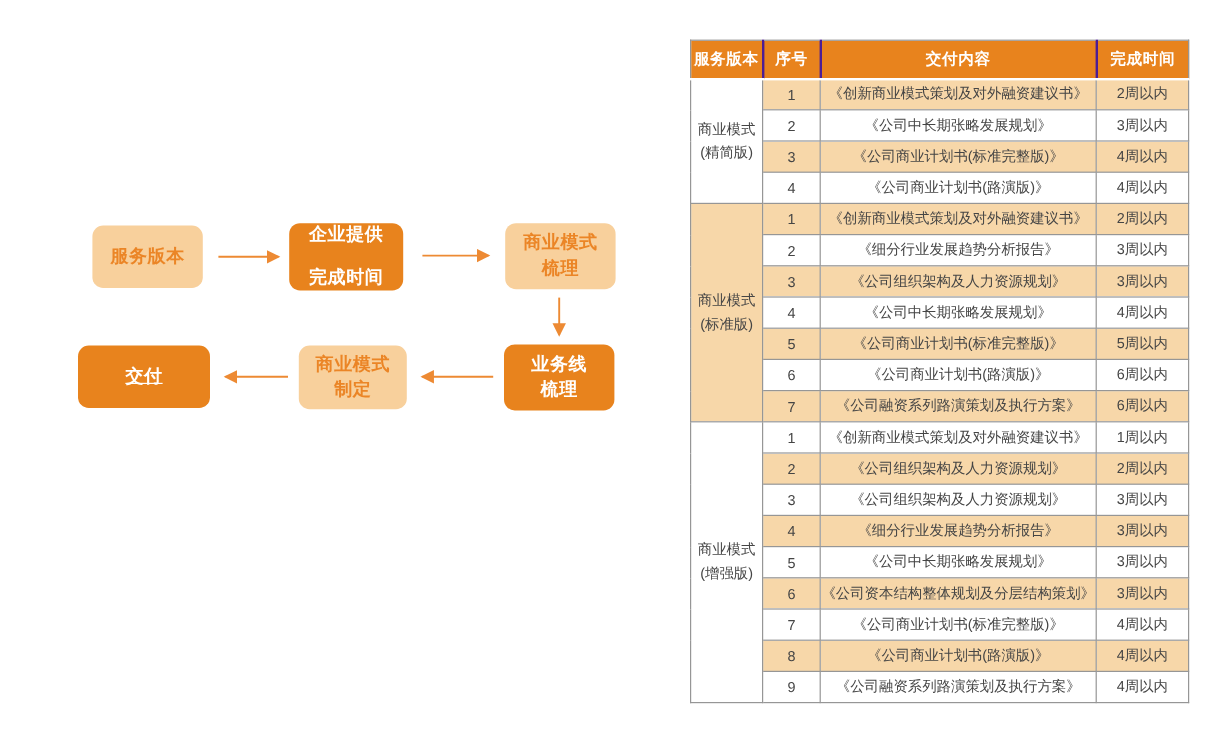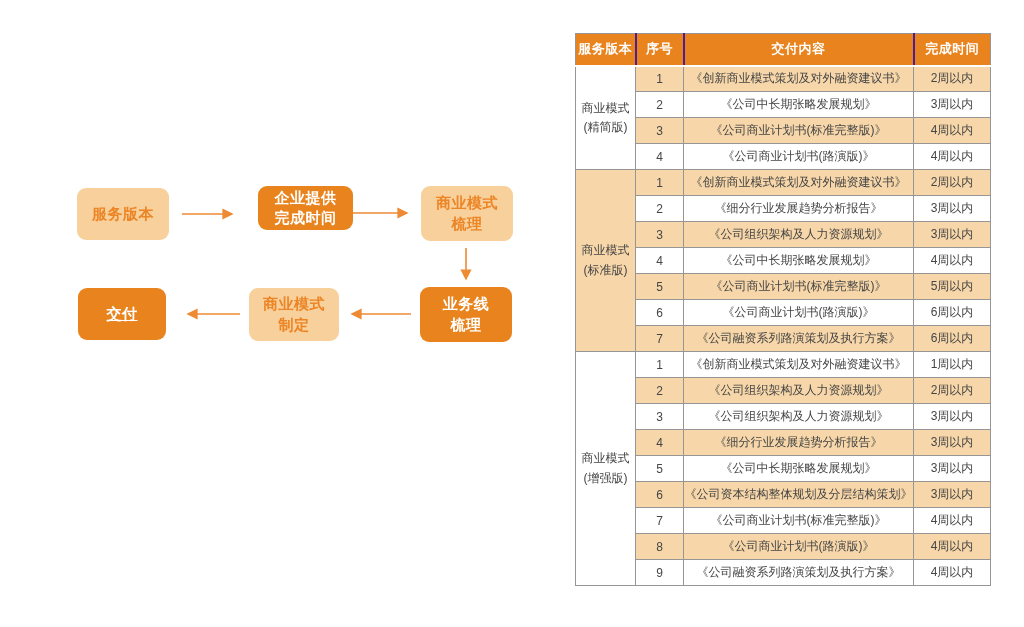--- a/index.html
+++ b/index.html
@@ -61,37 +61,37 @@
       <line class="arrow-line" x1="352" y1="213" x2="407" y2="213" marker-end="url(#ah)"></line>
       <line class="arrow-line" x1="466" y1="248" x2="466" y2="279" marker-end="url(#ah)"></line>
       <line class="arrow-line" x1="411" y1="314" x2="352" y2="314" marker-end="url(#ah)"></line>
       <line class="arrow-line" x1="240" y1="314" x2="188" y2="314" marker-end="url(#ah)"></line>
     </svg>
 
     <div class="flow-node light" style="left:77px;top:188px;width:92px;height:52px;">
       <span>服务版本</span>
       <span></span>
     </div>
-    <div class="flow-node dark" style="left:258px;top:186px;width:95px;height:44px;">
+    <div class="flow-node dark" style="left:241px;top:186px;width:95px;height:56px;justify-content:space-between;">
       <span>企业提供</span>
       <span>完成时间</span>
     </div>
     <div class="flow-node light" style="left:421px;top:186px;width:92px;height:55px;">
       <span>商业模式</span>
       <span>梳理</span>
     </div>
     <div class="flow-node dark" style="left:420px;top:287px;width:92px;height:55px;">
       <span>业务线</span>
       <span>梳理</span>
     </div>
     <div class="flow-node light" style="left:249px;top:288px;width:90px;height:53px;">
       <span>商业模式</span>
       <span>制定</span>
     </div>
-    <div class="flow-node dark" style="left:78px;top:288px;width:88px;height:52px;text-decoration:underline;">
+    <div class="flow-node dark" style="left:65px;top:288px;width:110px;height:52px;text-decoration:underline;">
       <span>交付</span>
       <span></span>
     </div>
   </div>
 
   <div class="table-wrap">
     <table>
       <colgroup>
         <col class="c-version">
           <col class="c-seq">

